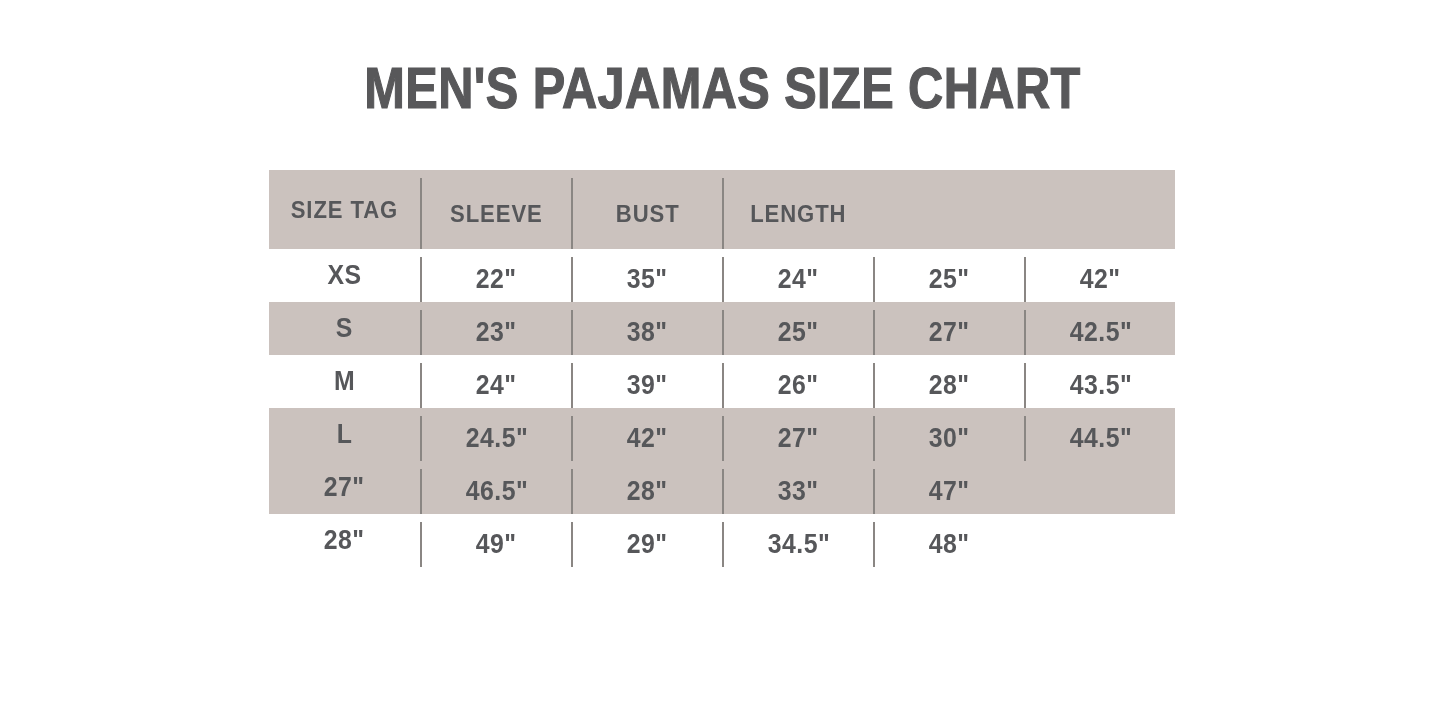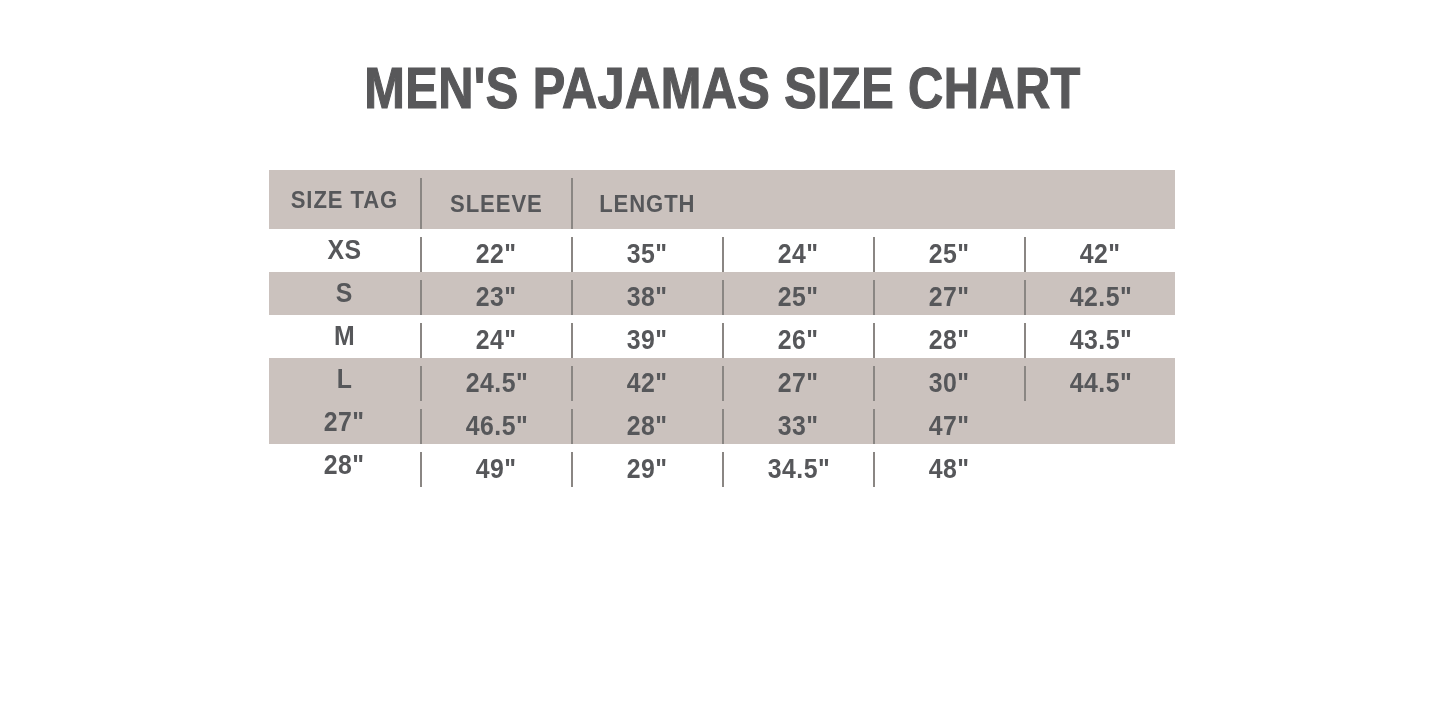--- a/index.html
+++ b/index.html
@@ -31,24 +31,24 @@
   }
   .size-table {
     position: absolute;
     left: 269px;
     top: 170px;
     width: 906px;
   }
   .row {
     display: grid;
     grid-template-columns: repeat(6, 1fr);
-    height: 43px;
+    height: 53px;
   }
   .row.header-row {
-    height: 59px;
+    height: 79px;
     background: var(--header-bg, #cbc2be);
   }
   .row.stripe { background: var(--stripe-bg, #cbc2be); }
   .cell {
     display: flex;
     align-items: center;
     justify-content: center;
     font-weight: 700;
     font-size: 27px;
     color: var(--text, #58585a);
@@ -78,20 +78,23 @@
 
   <div class="size-table">
     <div class="row header-row">
         <div class="cell-wrap">
           <div class="cell">SIZE TAG</div>
         </div>
         <div class="cell-wrap">
           <div class="cell">SLEEVE</div>
         </div>
         <div class="cell-wrap">
+          <div class="cell">BUST</div>
+        </div>
+        <div class="cell-wrap">
           <div class="cell">LENGTH</div>
         </div>
       </div>
     <div>
         <div class="row">
           <div class="cell-wrap">
             <div class="cell">XS</div>
           </div>
           <div class="cell-wrap">
             <div class="cell">22"</div>

